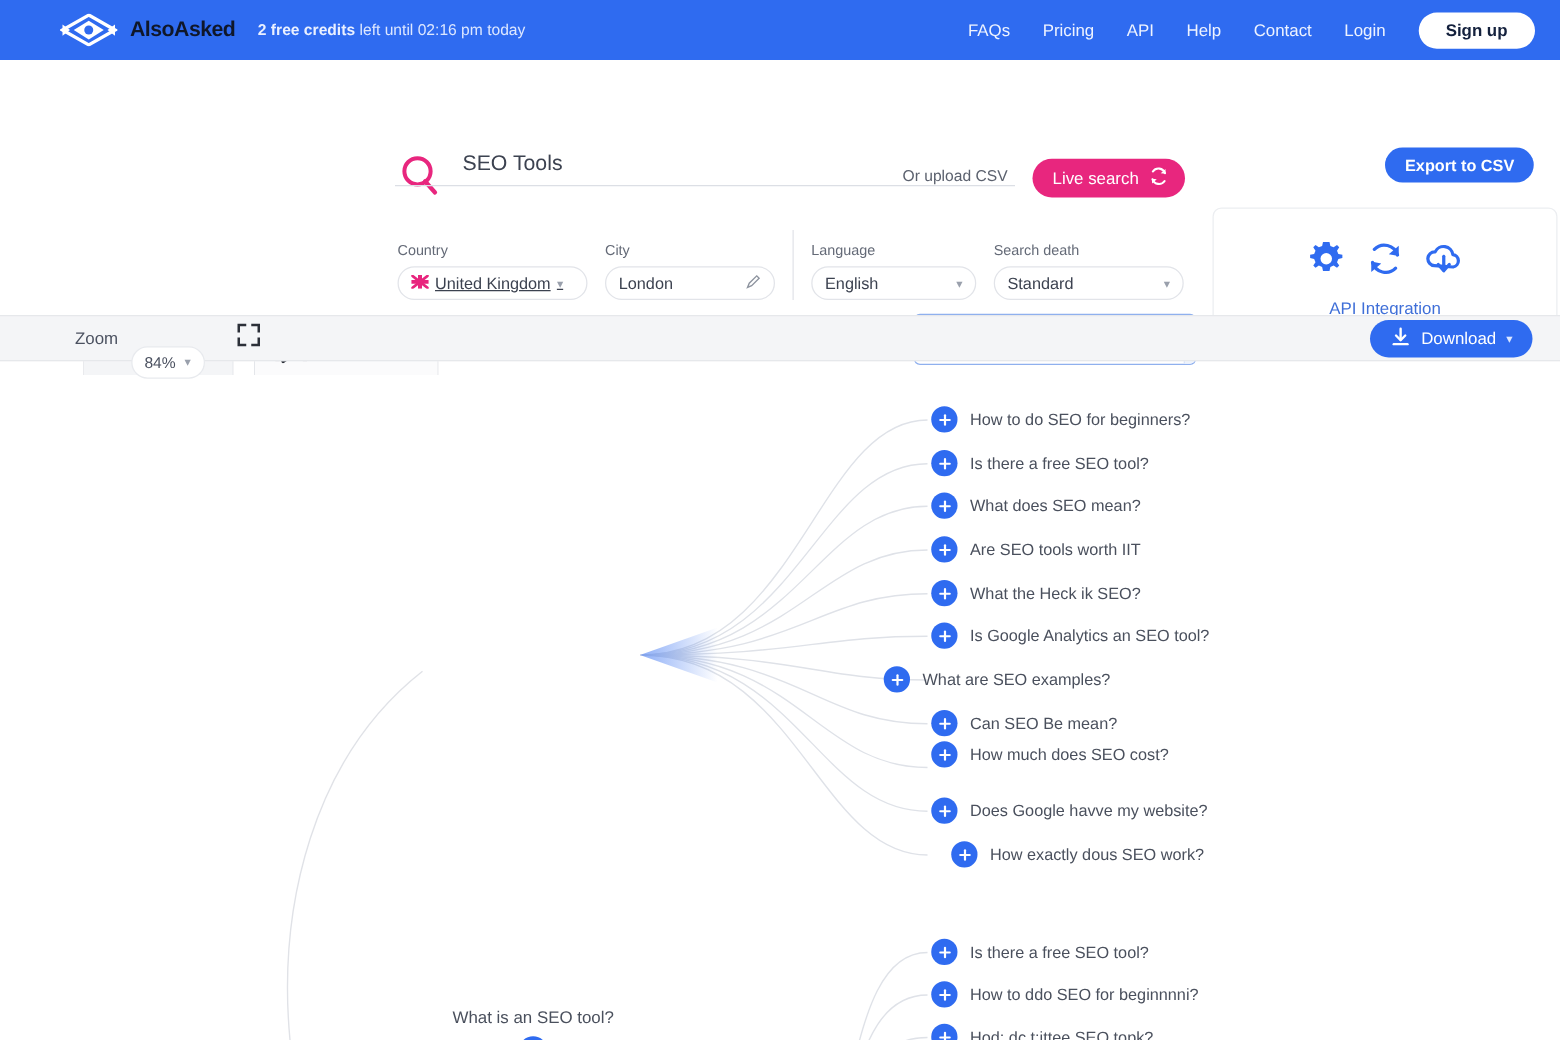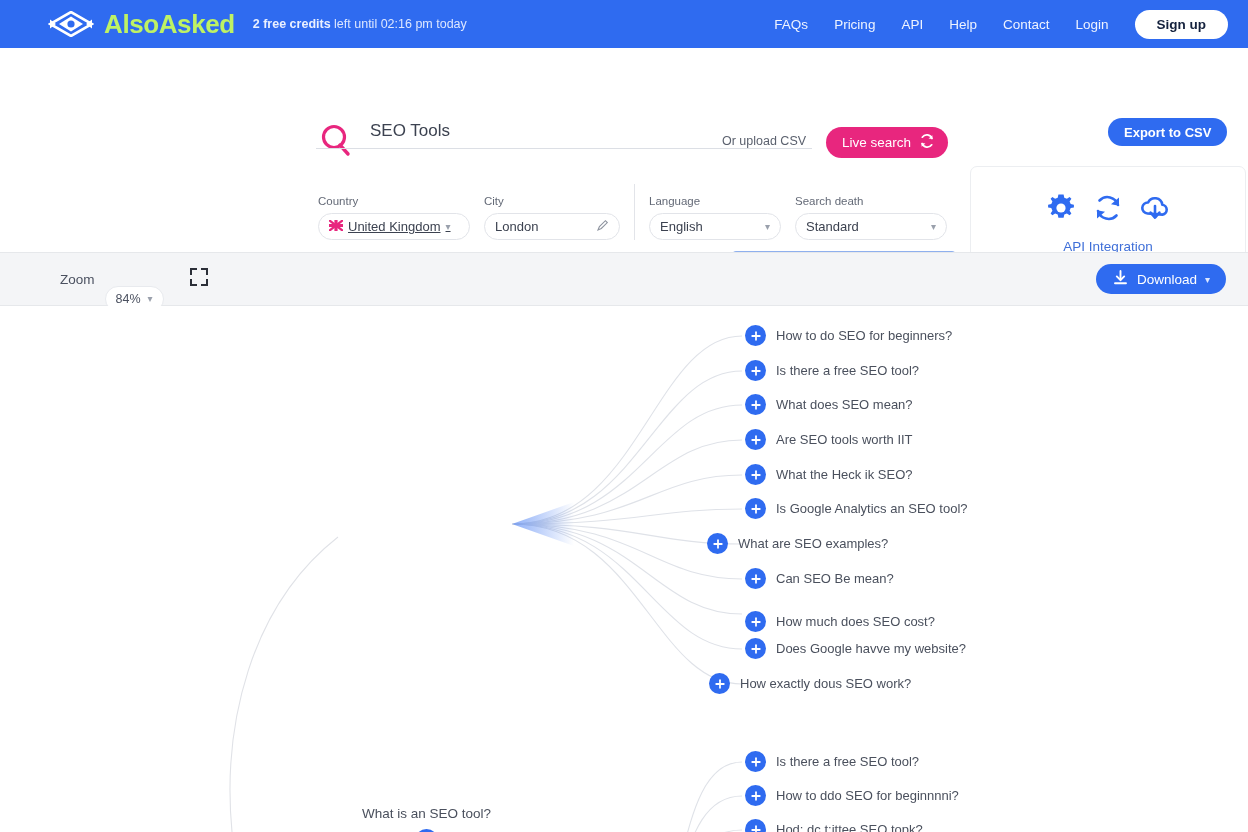--- a/index.html
+++ b/index.html
@@ -13,21 +13,21 @@
 
   
   .topnav {
     height: 48px; background: #2f6bf0;
     display: flex; align-items: center;
     padding: 0 20px 0 48px; position: relative;
   }
   .brand { display: flex; align-items: center; gap: 10px; }
   .brand-logo { width: 46px; height: 26px; display: block; }
   .brand-name {
-    color: #bef264; font-size: 26px; font-weight: 700; letter-spacing: -0.4px;
+    color: #0f172a; font-size: 17px; font-weight: 700; letter-spacing: -0.4px;
   }
   .credits {
     color: #eaf0ff; font-size: 12.5px; font-weight: 600;
     margin-left: 18px; white-space: nowrap;
   }
   .credits .soft { font-weight: 400; color: #dde7ff; }
   .nav-right {
     margin-left: auto; display: flex; align-items: center; gap: 26px;
   }
   .nav-link {
@@ -128,21 +128,21 @@
     position: absolute; left: 970px; top: 118px; width: 276px; height: 112px;
     background: #fff; border: 1px solid #eceef1; border-radius: 7px;
     display: flex; flex-direction: column; align-items: center;
     justify-content: center; gap: 10px;
   }
   .api-icons { display: flex; align-items: center; gap: 14px; }
   .api-label { font-size: 13.5px; color: #3f6fd8; }
 
   
   .zoombar {
-    position: absolute; left: 0; top: 252px; width: 1248px; height: 54px;
+    position: absolute; left: 0; top: 252px; width: 1248px; height: 37px;
     background: #f4f5f7; border-top: 1px solid #e6e8eb; border-bottom: 1px solid #e6e8eb;
     display: flex; align-items: center; padding: 0 22px 0 60px;
   }
   .zoom-label { font-size: 13.5px; color: #4b5160; margin-right: 10px; }
   .zoom-pill {
     background: #fff; border: 1px solid #e8eaee; border-radius: 13px;
     height: 26px; padding: 0 10px; display: flex; align-items: center; gap: 7px;
     font-size: 12.5px; color: #4b5160; cursor: pointer; margin-top: 39px;
   }
   .fs-btn {
@@ -471,39 +471,39 @@
       </div>
       <div class="qnode" style="left: 745px; top: 262px;">
         <span class="plus-btn">
           <svg width="12" height="12" viewBox="0 0 13 13">
   <line x1="6.5" y1="2.4" x2="6.5" y2="10.6" stroke="#fff" stroke-width="1.9" stroke-linecap="round"></line>
   <line x1="2.4" y1="6.5" x2="10.6" y2="6.5" stroke="#fff" stroke-width="1.9" stroke-linecap="round"></line>
 </svg>
         </span>
         <span class="qlabel">Can SEO Be mean?</span>
       </div>
-      <div class="qnode" style="left: 745px; top: 305px;">
+      <div class="qnode" style="left: 745px; top: 287px;">
         <span class="plus-btn">
           <svg width="12" height="12" viewBox="0 0 13 13">
   <line x1="6.5" y1="2.4" x2="6.5" y2="10.6" stroke="#fff" stroke-width="1.9" stroke-linecap="round"></line>
   <line x1="2.4" y1="6.5" x2="10.6" y2="6.5" stroke="#fff" stroke-width="1.9" stroke-linecap="round"></line>
 </svg>
         </span>
         <span class="qlabel">How much does SEO cost?</span>
       </div>
       <div class="qnode" style="left: 745px; top: 332px;">
         <span class="plus-btn">
           <svg width="12" height="12" viewBox="0 0 13 13">
   <line x1="6.5" y1="2.4" x2="6.5" y2="10.6" stroke="#fff" stroke-width="1.9" stroke-linecap="round"></line>
   <line x1="2.4" y1="6.5" x2="10.6" y2="6.5" stroke="#fff" stroke-width="1.9" stroke-linecap="round"></line>
 </svg>
         </span>
         <span class="qlabel">Does Google havve my website?</span>
       </div>
-      <div class="qnode" style="left: 709px; top: 367px;">
+      <div class="qnode" style="left: 761px; top: 367px;">
         <span class="plus-btn">
           <svg width="12" height="12" viewBox="0 0 13 13">
   <line x1="6.5" y1="2.4" x2="6.5" y2="10.6" stroke="#fff" stroke-width="1.9" stroke-linecap="round"></line>
   <line x1="2.4" y1="6.5" x2="10.6" y2="6.5" stroke="#fff" stroke-width="1.9" stroke-linecap="round"></line>
 </svg>
         </span>
         <span class="qlabel">How exactly dous SEO work?</span>
       </div>
       <div class="qnode" style="left: 745px; top: 445px;">
         <span class="plus-btn">

